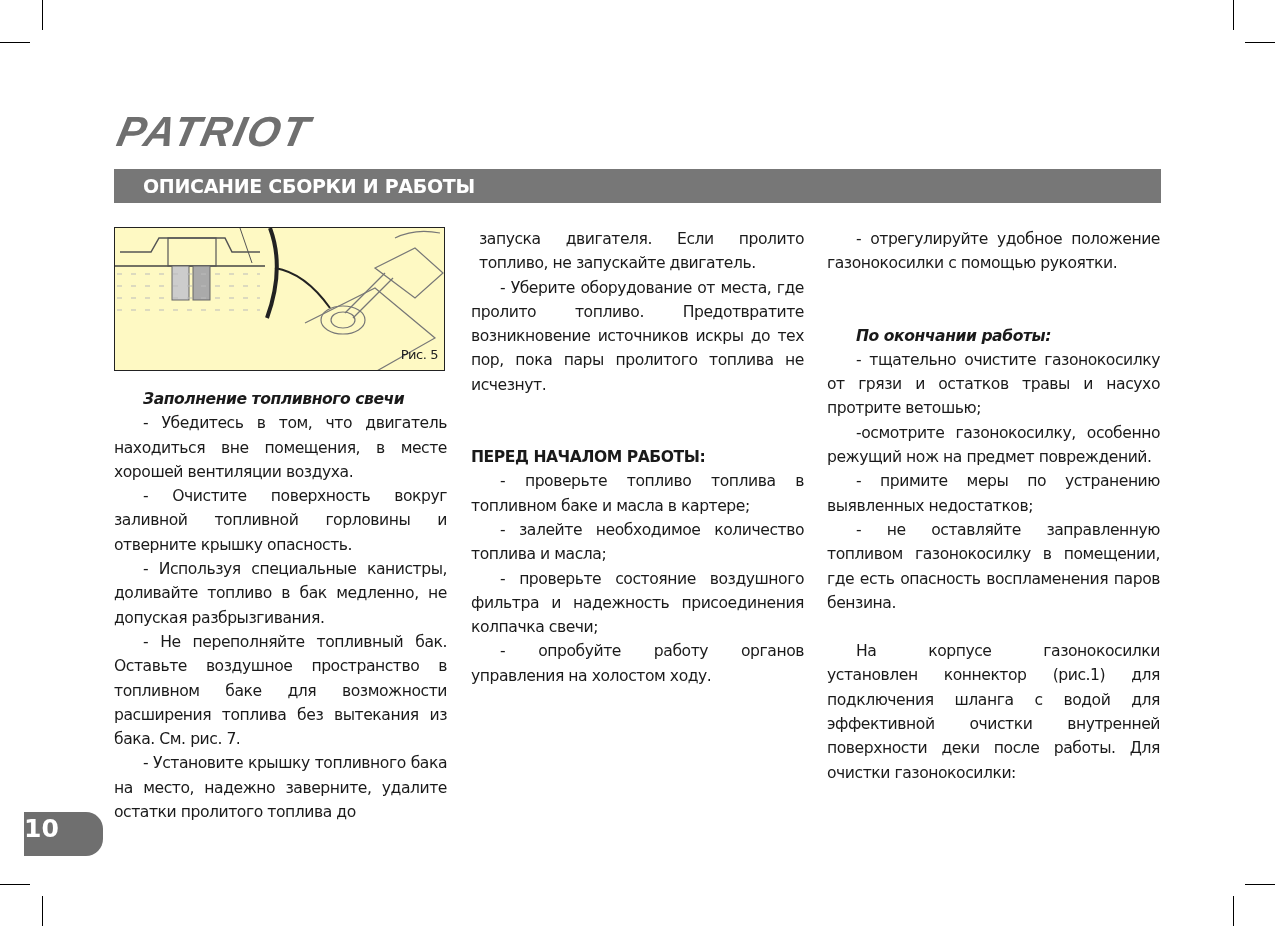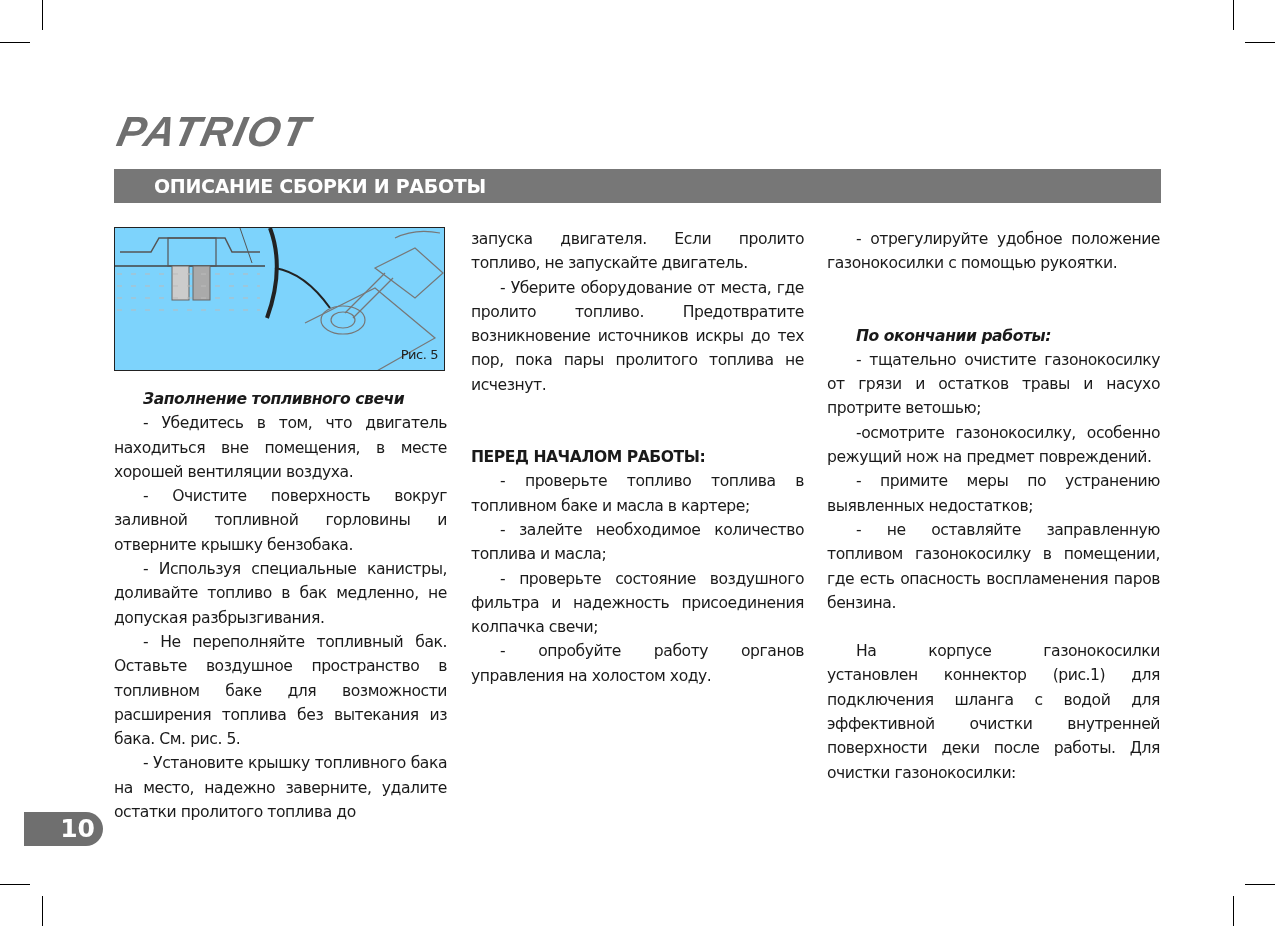--- a/index.html
+++ b/index.html
@@ -4,36 +4,36 @@
 <style>
   html, body { margin: 0; padding: 0; background: #ffffff; }
   body { width: 1275px; height: 926px; position: relative; overflow: hidden;
          font-family: "DejaVu Sans", "Liberation Sans", sans-serif; color: #1a1a1a; }
   .crop { position: absolute; background: #000; }
   .logo { position: absolute; left: 114px; top: 113px; font-family: "Liberation Sans", sans-serif;
           font-weight: bold; font-style: italic; font-size: 42px; letter-spacing: 2px; color: #6f6f6f;
           transform: skewX(-12deg); transform-origin: left bottom; line-height: 38px; }
   .banner { position: absolute; left: 114px; top: 169px; width: 1047px; height: 34px; background: #777777;
             color: #ffffff; font-family: "DejaVu Sans", sans-serif; font-weight: bold; font-size: 19px;
-            line-height: 34px; padding-left: 40px; box-sizing: border-box; letter-spacing: -0.3px; }
+            line-height: 34px; padding-left: 29px; box-sizing: border-box; letter-spacing: -0.3px; }
   .col { position: absolute; top: 227px; width: 333px; font-size: 15.6px; line-height: 24.3px;
          text-align: justify; letter-spacing: -0.45px; word-spacing: 0px; }
   .col p { margin: 0; text-indent: 29px; }
-  .col p.noind { text-indent: 0; }
+  .col p.noind { text-indent: 0; margin-left: 8px; }
   .col h3 { margin: 0; font-size: 15.6px; line-height: 24.3px; font-weight: bold; }
   .col h3.ind { padding-left: 29px; font-style: italic; }
   .gap { height: 24px; }
   .gap2 { height: 48px; }
-  .figure { position: relative; width: 331px; height: 144px; border: 1.5px solid #222; background: #7dd3fc;
+  .figure { position: relative; width: 331px; height: 144px; border: 1.5px solid #222; background: #fef9c3;
             box-sizing: border-box; margin-bottom: 16px; overflow: hidden; }
   .figure svg { position: absolute; left: 0; top: 0; }
   .fig-caption { position: absolute; right: 6px; bottom: 3px; font-size: 13px; color: #222; }
-  .pagetab { position: absolute; left: 24px; top: 812px; width: 79px; height: 34px; background: #6f6f6f;
+  .pagetab { position: absolute; left: 24px; top: 812px; width: 79px; height: 44px; background: #6f6f6f;
              border-radius: 0 17px 17px 0; color: #fff; font-weight: bold; font-size: 25px;
-             text-align: right; padding-right: 8px; box-sizing: border-box; line-height: 34px; }
+             text-align: left; padding-right: 8px; box-sizing: border-box; line-height: 34px; }
 </style>
 </head>
 <body>
 
 <div class="crop" style="left:42px;top:0;width:1px;height:30px;"></div>
 <div class="crop" style="left:0;top:42px;width:30px;height:1px;"></div>
 <div class="crop" style="left:1233px;top:0;width:1px;height:30px;"></div>
 <div class="crop" style="left:1245px;top:42px;width:30px;height:1px;"></div>
 <div class="crop" style="left:0;top:884px;width:30px;height:1px;"></div>
 <div class="crop" style="left:42px;top:896px;width:1px;height:30px;"></div>
@@ -68,23 +68,23 @@
         <path d="M260 40 L300 20 L328 45 L300 70 Z"></path>
         <line x1="230" y1="85" x2="270" y2="45"></line>
         <line x1="238" y1="90" x2="278" y2="50"></line>
         <path d="M280 10 Q300 0 325 5"></path>
       </g>
     </svg>
     <span class="fig-caption">Рис. 5</span>
   </div>
   <h3 class="ind">Заполнение топливного свечи</h3>
   <p>- Убедитесь в том, что двигатель находиться вне помещения, в месте хорошей вентиляции воздуха.</p>
-  <p>- Очистите поверхность вокруг заливной топливной горловины и отверните крышку бензобака.</p>
+  <p>- Очистите поверхность вокруг заливной топливной горловины и отверните крышку опасность.</p>
   <p>- Используя специальные канистры, доливайте топливо в бак медленно, не допуская разбрызгивания.</p>
-  <p>- Не переполняйте топливный бак. Оставьте воздушное пространство в топливном баке для возможности расширения топлива без вытекания из бака. См. рис. 5.</p>
+  <p>- Не переполняйте топливный бак. Оставьте воздушное пространство в топливном баке для возможности расширения топлива без вытекания из бака. См. рис. 7.</p>
   <p>- Установите крышку топливного бака на место, надежно заверните, удалите остатки пролитого топлива до</p>
 </div>
 
 <div class="col" style="left:471px;">
   <p class="noind">запуска двигателя. Если пролито топливо, не запускайте двигатель.</p>
   <p>- Уберите оборудование от места, где пролито топливо. Предотвратите возникновение источников искры до тех пор, пока пары пролитого топлива не исчезнут.</p>
   <div class="gap2"></div>
   <h3>ПЕРЕД НАЧАЛОМ РАБОТЫ:</h3>
   <p>- проверьте топливо топлива в топливном баке и масла в картере;</p>
   <p>- залейте необходимое количество топлива и масла;</p>

